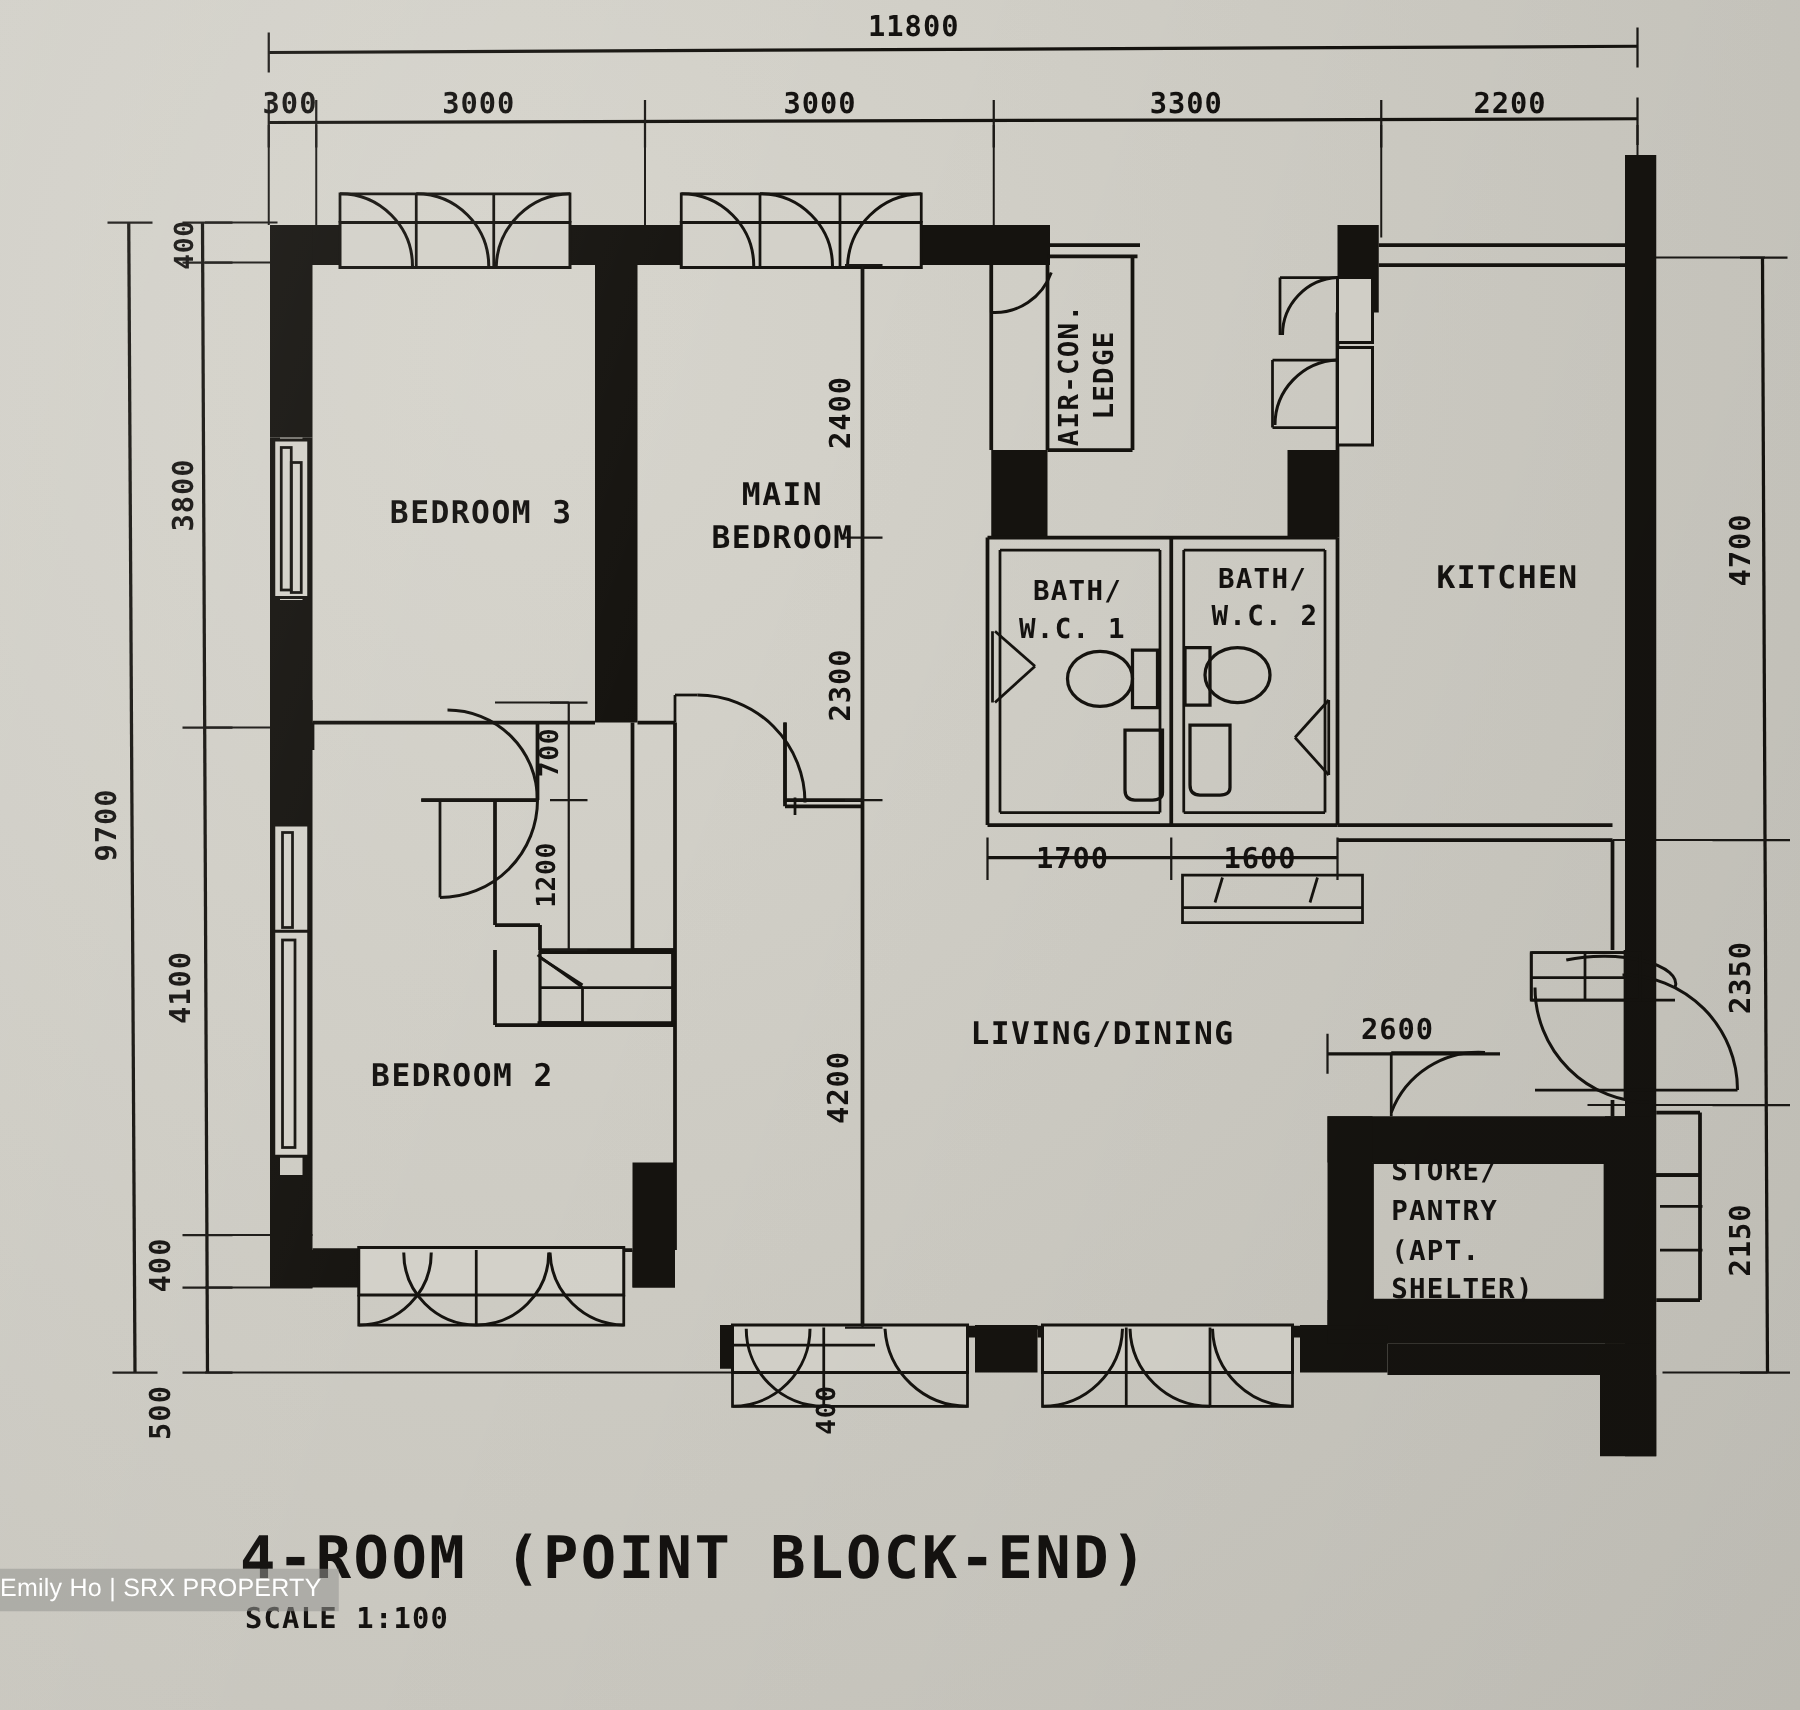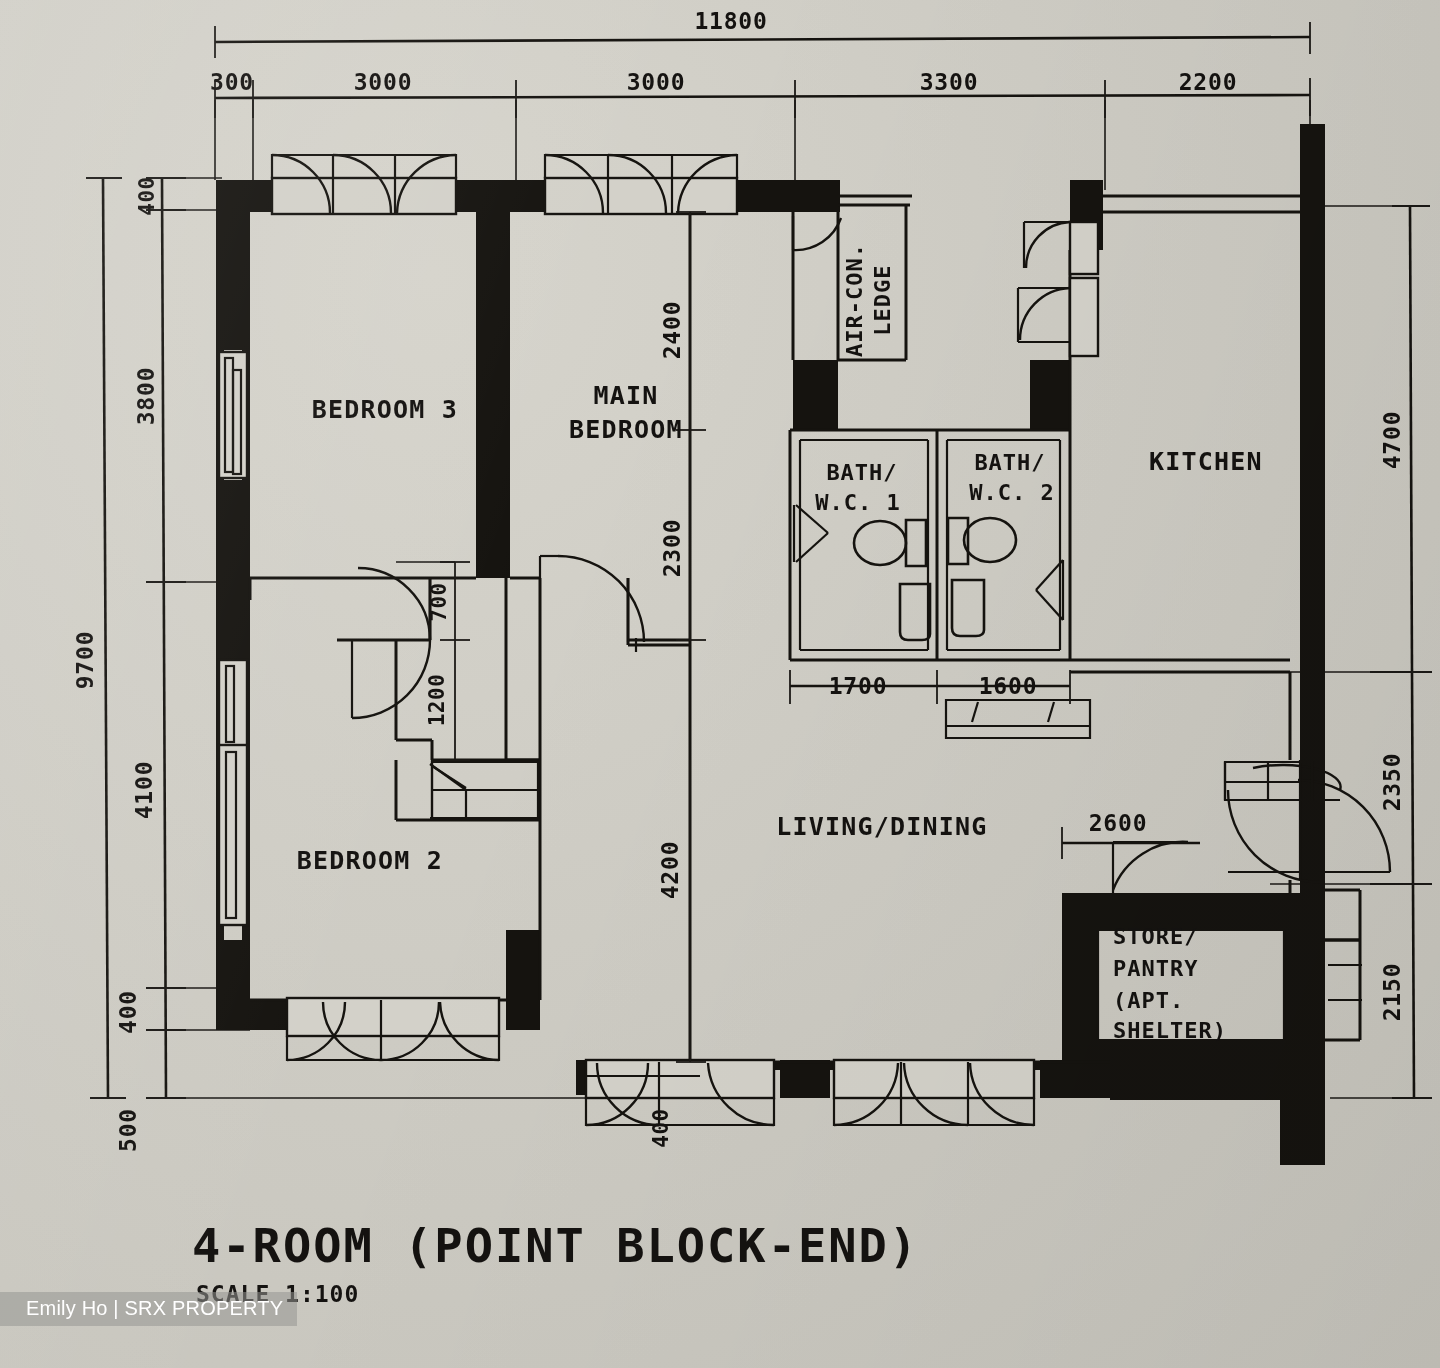--- a/index.html
+++ b/index.html
@@ -44,24 +44,23 @@
   .dimtxt-sm{font-size:21px;font-weight:bold;}
   .title{font-size:47px;font-weight:bold;letter-spacing:2px;}
   .subtitle{font-size:23px;font-weight:bold;letter-spacing:1px;}
 
   #watermark{
     position:absolute;left:0;top:1255px;
     background:rgba(150,150,145,.55);
     color:#fff;
     font-family:"Liberation Sans", sans-serif;
     font-size:20px;
-    padding:5px 14px 6px 26px;
+    padding:5px 14px 6px 0;
     letter-spacing:.2px;
     white-space:nowrap;
-    margin-top:37px;
   }
 </style>
 </head>
 <body>
 
 <div id="paper"></div>
 
 <svg id="plan" viewBox="0 0 1440 1368">
 
   <g>

